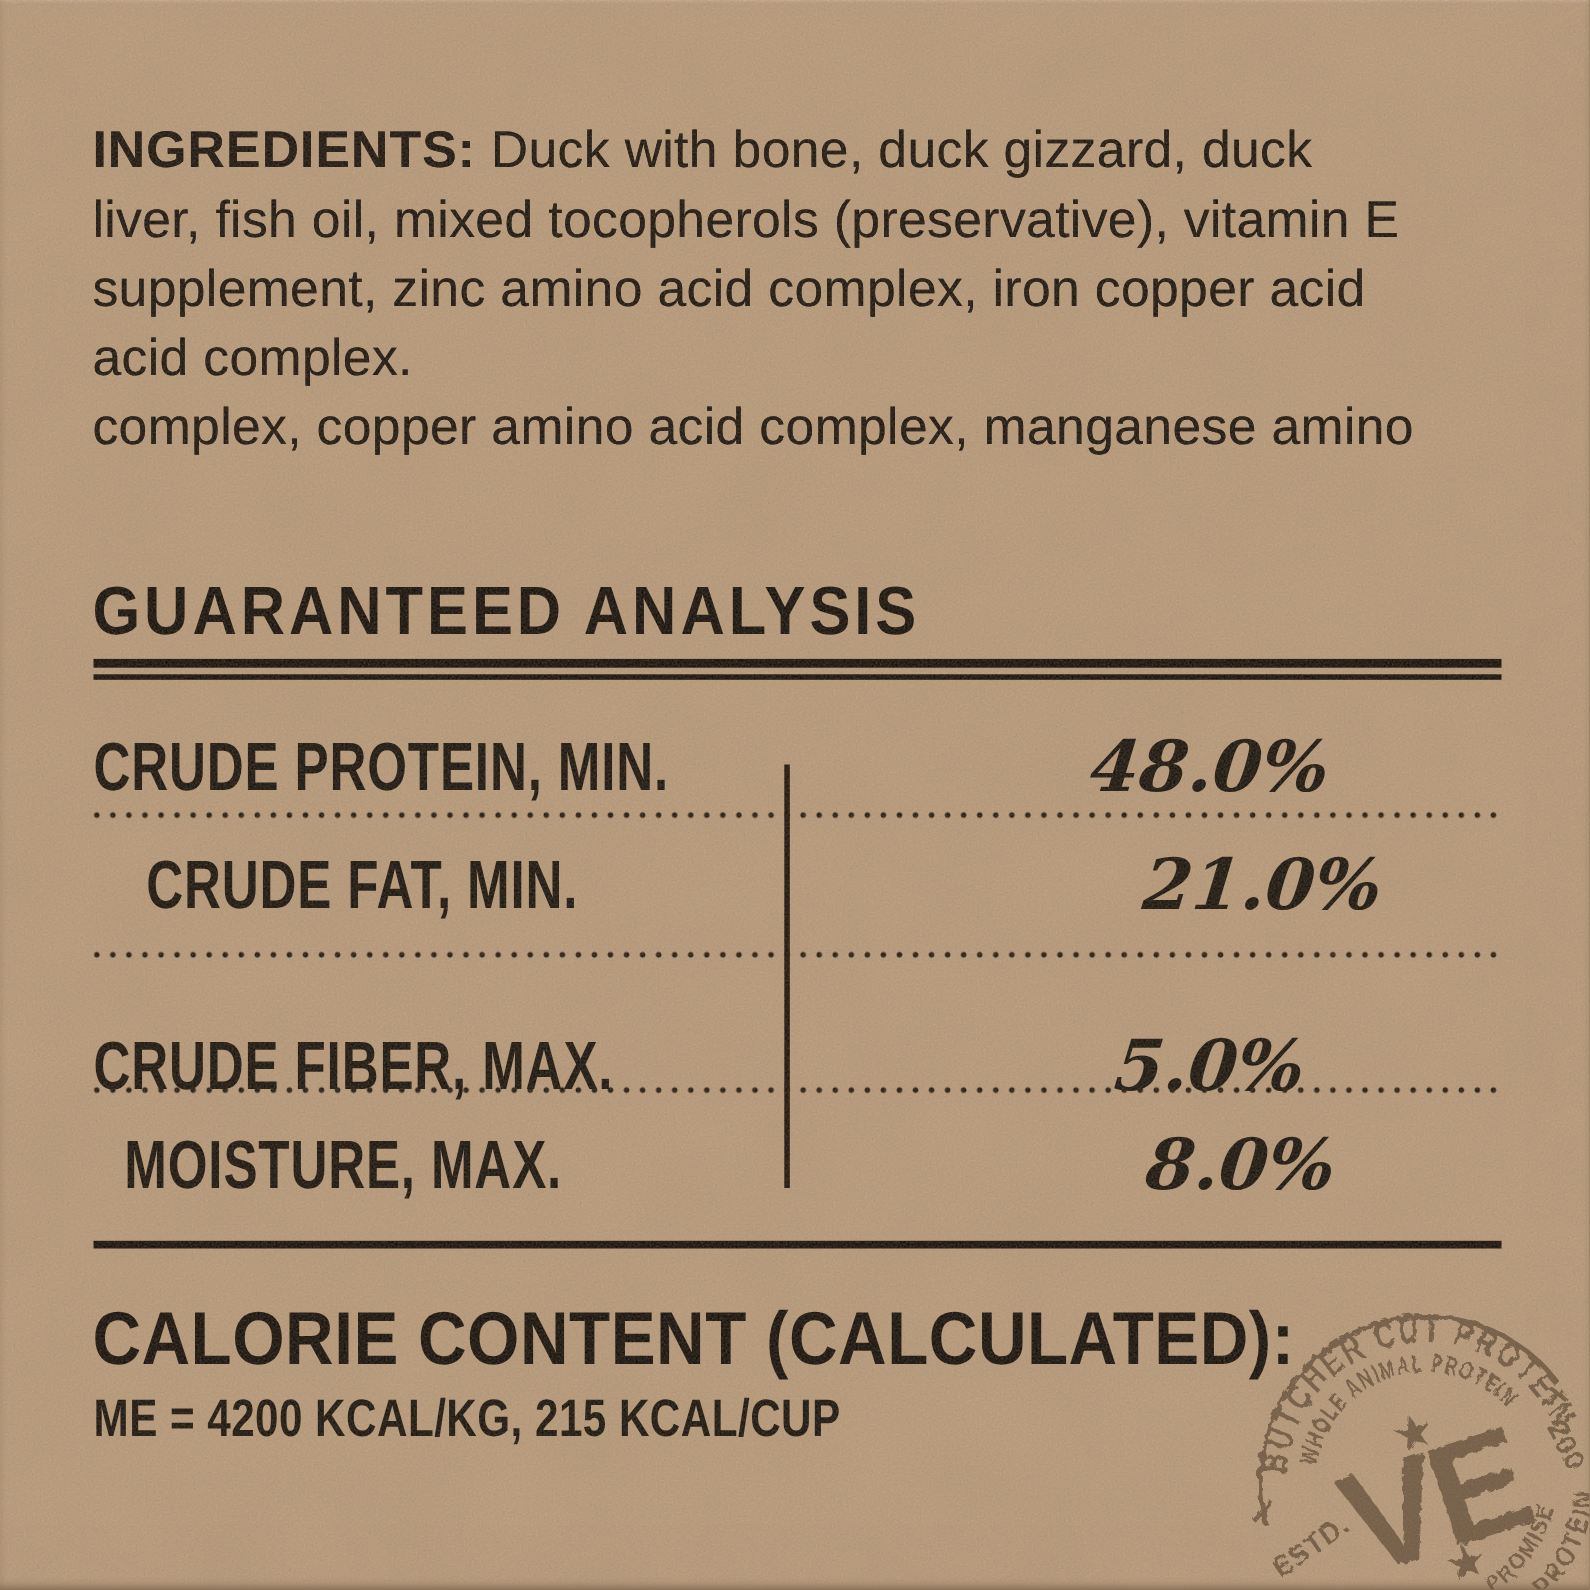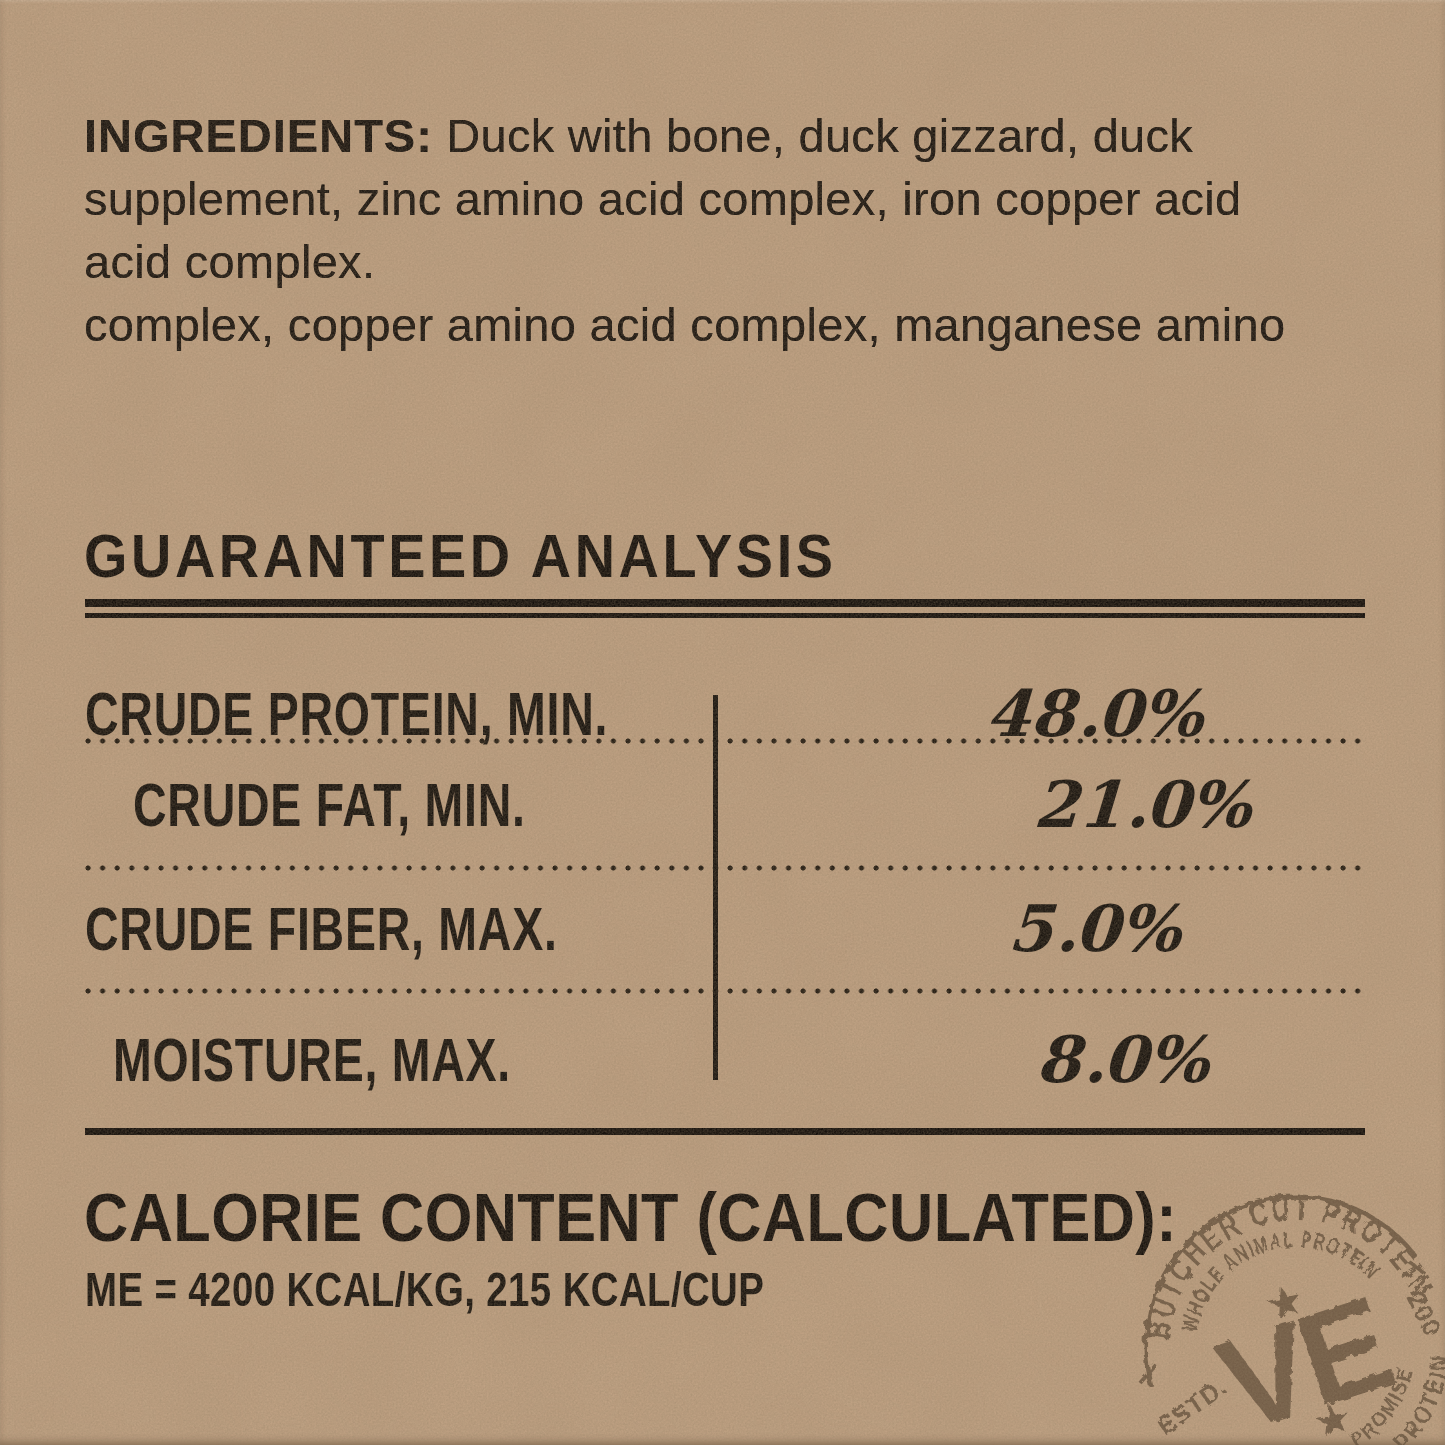--- a/index.html
+++ b/index.html
@@ -30,23 +30,23 @@
     font-size:62px;font-weight:bold;letter-spacing:4px;
     transform:scaleX(.9);transform-origin:left center;
     white-space:nowrap;color:#16110d;
   }
   .rule{position:absolute;left:85px;width:1280px;background:#16110d;}
   .rule.r1{top:599px;height:8px;}
   .rule.r2{top:613px;height:5px;}
   .rule.rbottom{top:1128px;height:7px;}
 
   .ga-row{position:absolute;left:0;width:1445px;display:flex;align-items:center;}
-  .row0{top:654px;height:118px;}
+  .row0{top:638px;height:118px;}
   .row1{top:742px;height:124px;margin-left:48px;}
-  .row2{top:868px;height:120px;}
+  .row2{top:909px;height:120px;}
   .row3{top:992px;height:134px;margin-left:28px;}
   .ga-label{
     position:absolute;left:85px;
     font-size:62px;font-weight:bold;letter-spacing:1px;white-space:nowrap;
     transform:scaleX(.75);transform-origin:left center;color:#1a1510;
   }
   .ga-value{
     position:absolute;left:930px;width:340px;text-align:center;
     font-family:"DejaVu Serif", serif;font-style:italic;font-weight:bold;
     font-size:64px;transform:skewX(-6deg);color:#1a1510;white-space:nowrap;
@@ -83,20 +83,21 @@
   <svg class="noise-layer" width="1445" height="1445">
     <filter id="blotch">
       <feTurbulence type="fractalNoise" baseFrequency="0.012" numOctaves="3" seed="11"></feTurbulence>
       <feColorMatrix type="matrix" values="0 0 0 0 0.22  0 0 0 0 0.15  0 0 0 0 0.08  0.5 0.5 0 0 0"></feColorMatrix>
     </filter>
     <rect width="1445" height="1445" filter="url(#blotch)" opacity="0.10"></rect>
   </svg>
 
   <div class="ingredients">
     <span class="hd">INGREDIENTS:</span><span class="ln first"> Duck with bone, duck gizzard, duck</span>
+    <span class="ln">liver, fish oil, mixed tocopherols (preservative), vitamin E</span>
     <span class="ln">supplement, zinc amino acid complex, iron copper acid</span>
     <span class="ln">acid complex.</span>
     <span class="ln">complex, copper amino acid complex, manganese amino</span>
   </div>
 
   <div class="ga-title">GUARANTEED ANALYSIS</div>
   <div class="rule r1"></div>
   <div class="rule r2"></div>
 
   <div class="ga-row row0">

